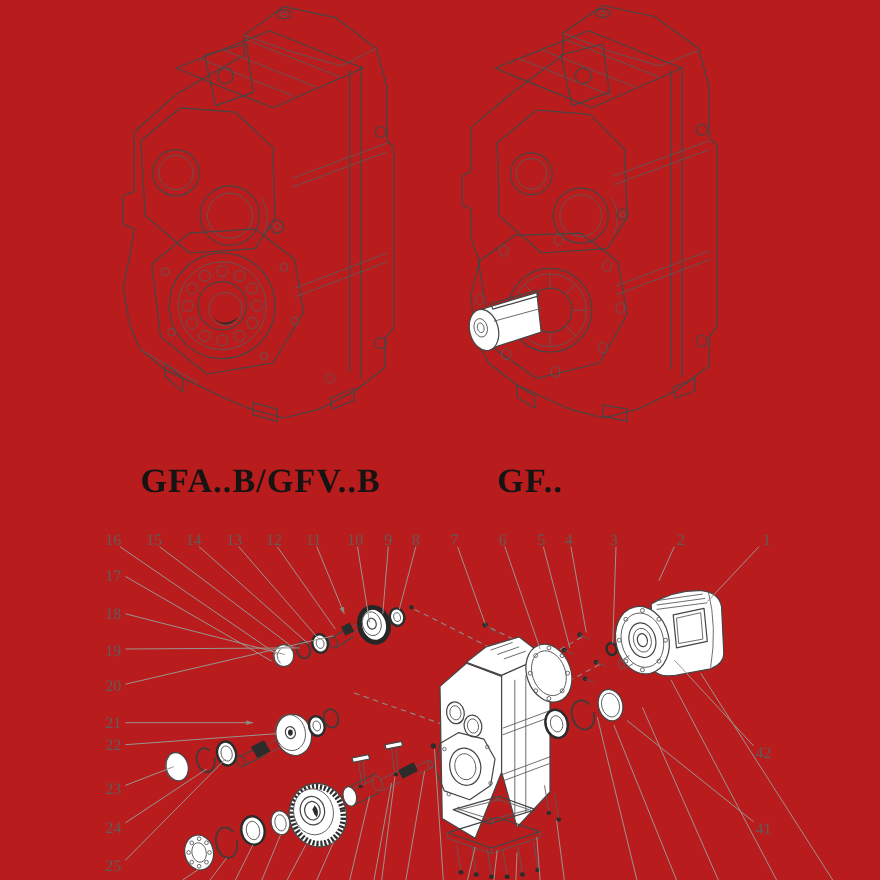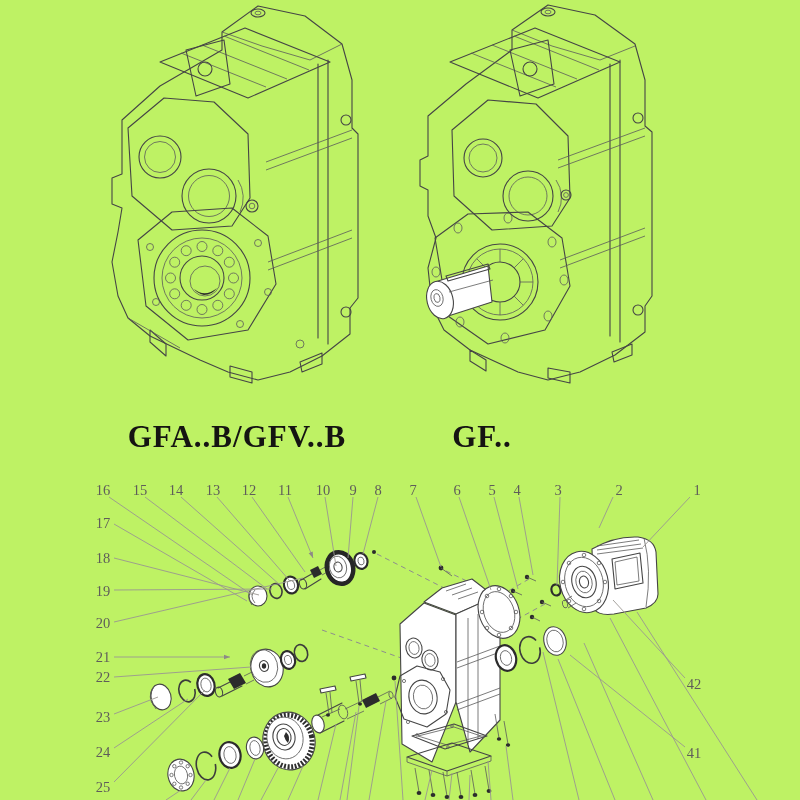--- a/index.html
+++ b/index.html
@@ -15,21 +15,21 @@
   .num{font-family:"Liberation Serif","DejaVu Serif",serif;font-size:14.5px;fill:#5f5d5a;text-anchor:middle;}
   .cap{font-family:"Liberation Serif","DejaVu Serif",serif;font-weight:bold;font-size:31px;fill:#151412;text-anchor:middle;letter-spacing:1px;}
   .teeth{stroke:#2e2e2e;stroke-width:5;fill:none;stroke-dasharray:2 1.6;}
   .rim{stroke:#262626;stroke-width:4.5;fill:#ffffff;}
   .snap{stroke:#3c3c3c;stroke-width:1.6;fill:none;stroke-dasharray:52 9;}
   .snap2{stroke:#3c3c3c;stroke-width:1.6;fill:none;stroke-dasharray:66 11;}
 </style>
 </head>
 <body>
 
-<div id="page" style="background:#bef264;">
+<div id="page" style="background:#b91c1c;">
 <svg width="800" height="800" viewBox="0 0 800 800">
 
   <g>
     <path class="ln" d="M222,32 L258,6 L305,16 L342,44 L352,80 L352,128 L358,134 L358,298 L350,308 L350,334 L322,356 L290,372 L258,380 L228,372 L200,360 L150,336 L128,318 L118,296 L112,262 L118,232 L122,208 L112,204 L112,178 L122,174 L122,120 L160,86 L222,50 Z"></path>
     <ellipse class="ln" cx="258" cy="13" rx="7" ry="4"></ellipse>
     <ellipse class="lt" cx="258" cy="13" rx="3" ry="1.8"></ellipse>
     <path class="lt" d="M222,32 L262,46 L310,60 L342,44"></path>
     <path class="ln" d="M160,62 L245,28 L330,62 L248,98 Z"></path>
     <path class="lt" d="M181,53 L266,87 M202,45 L287,79 M224,36 L309,70"></path>
     <path class="ln" d="M186,50 L224,40 L230,84 L196,96 Z"></path>

